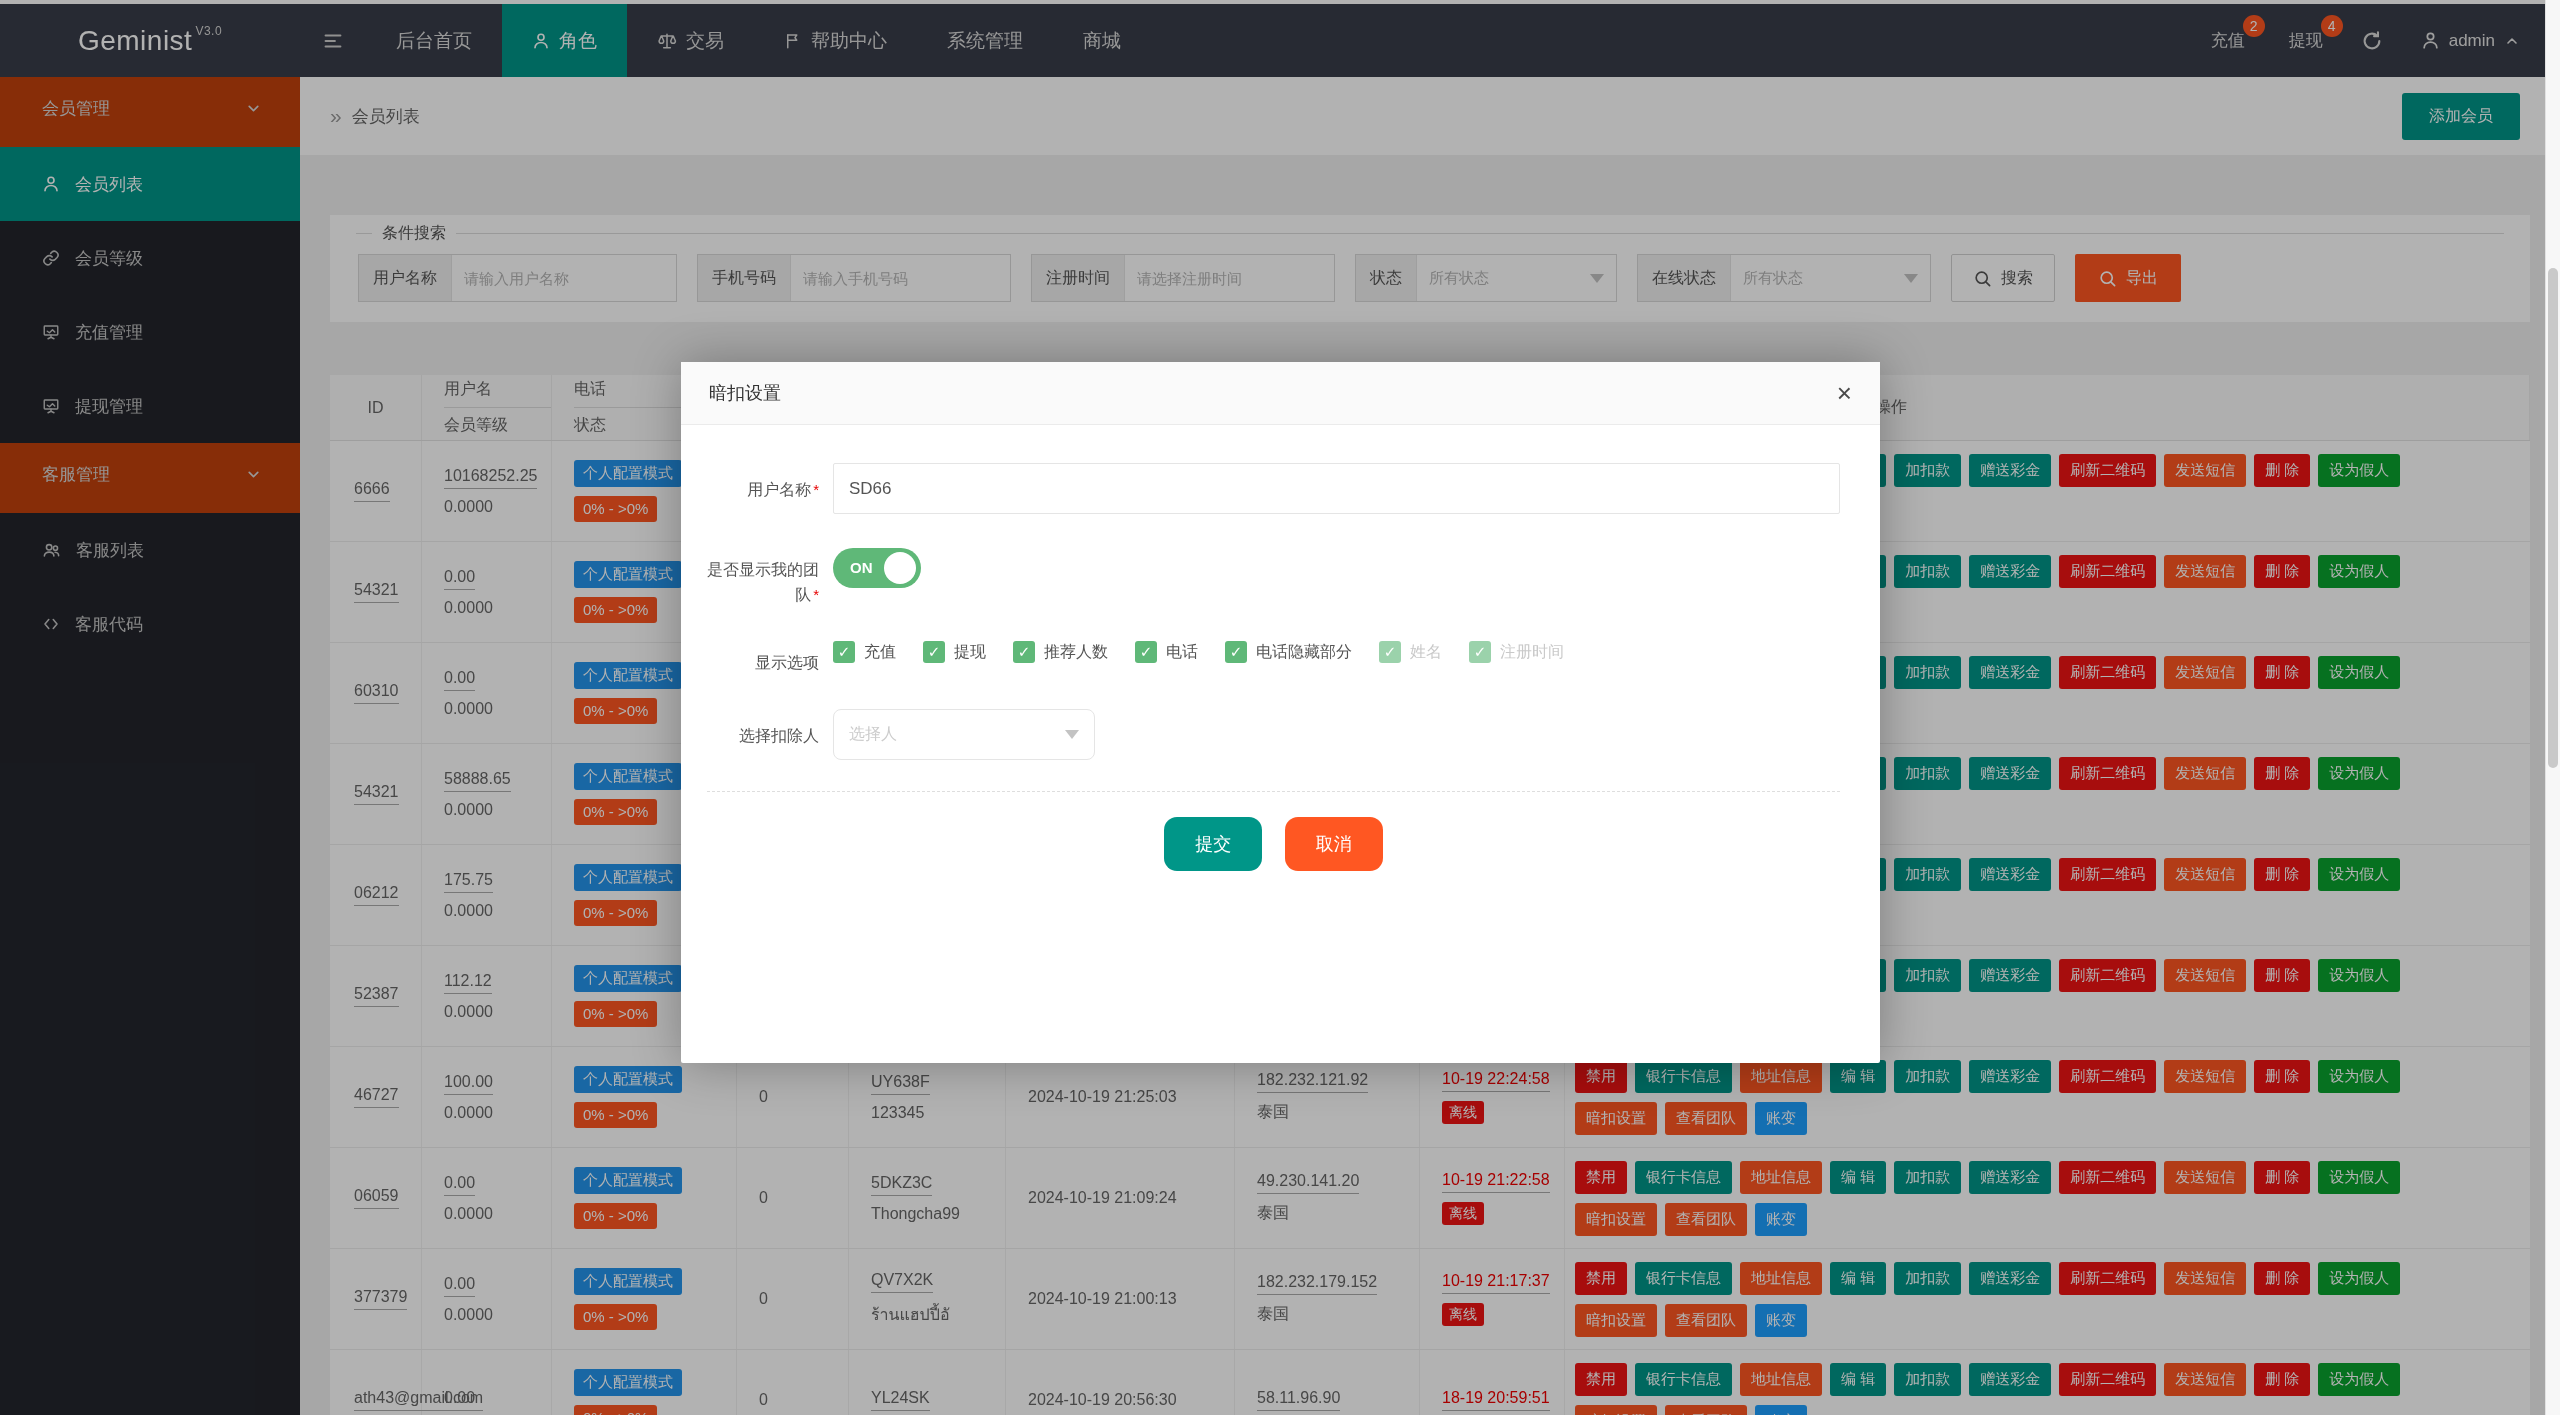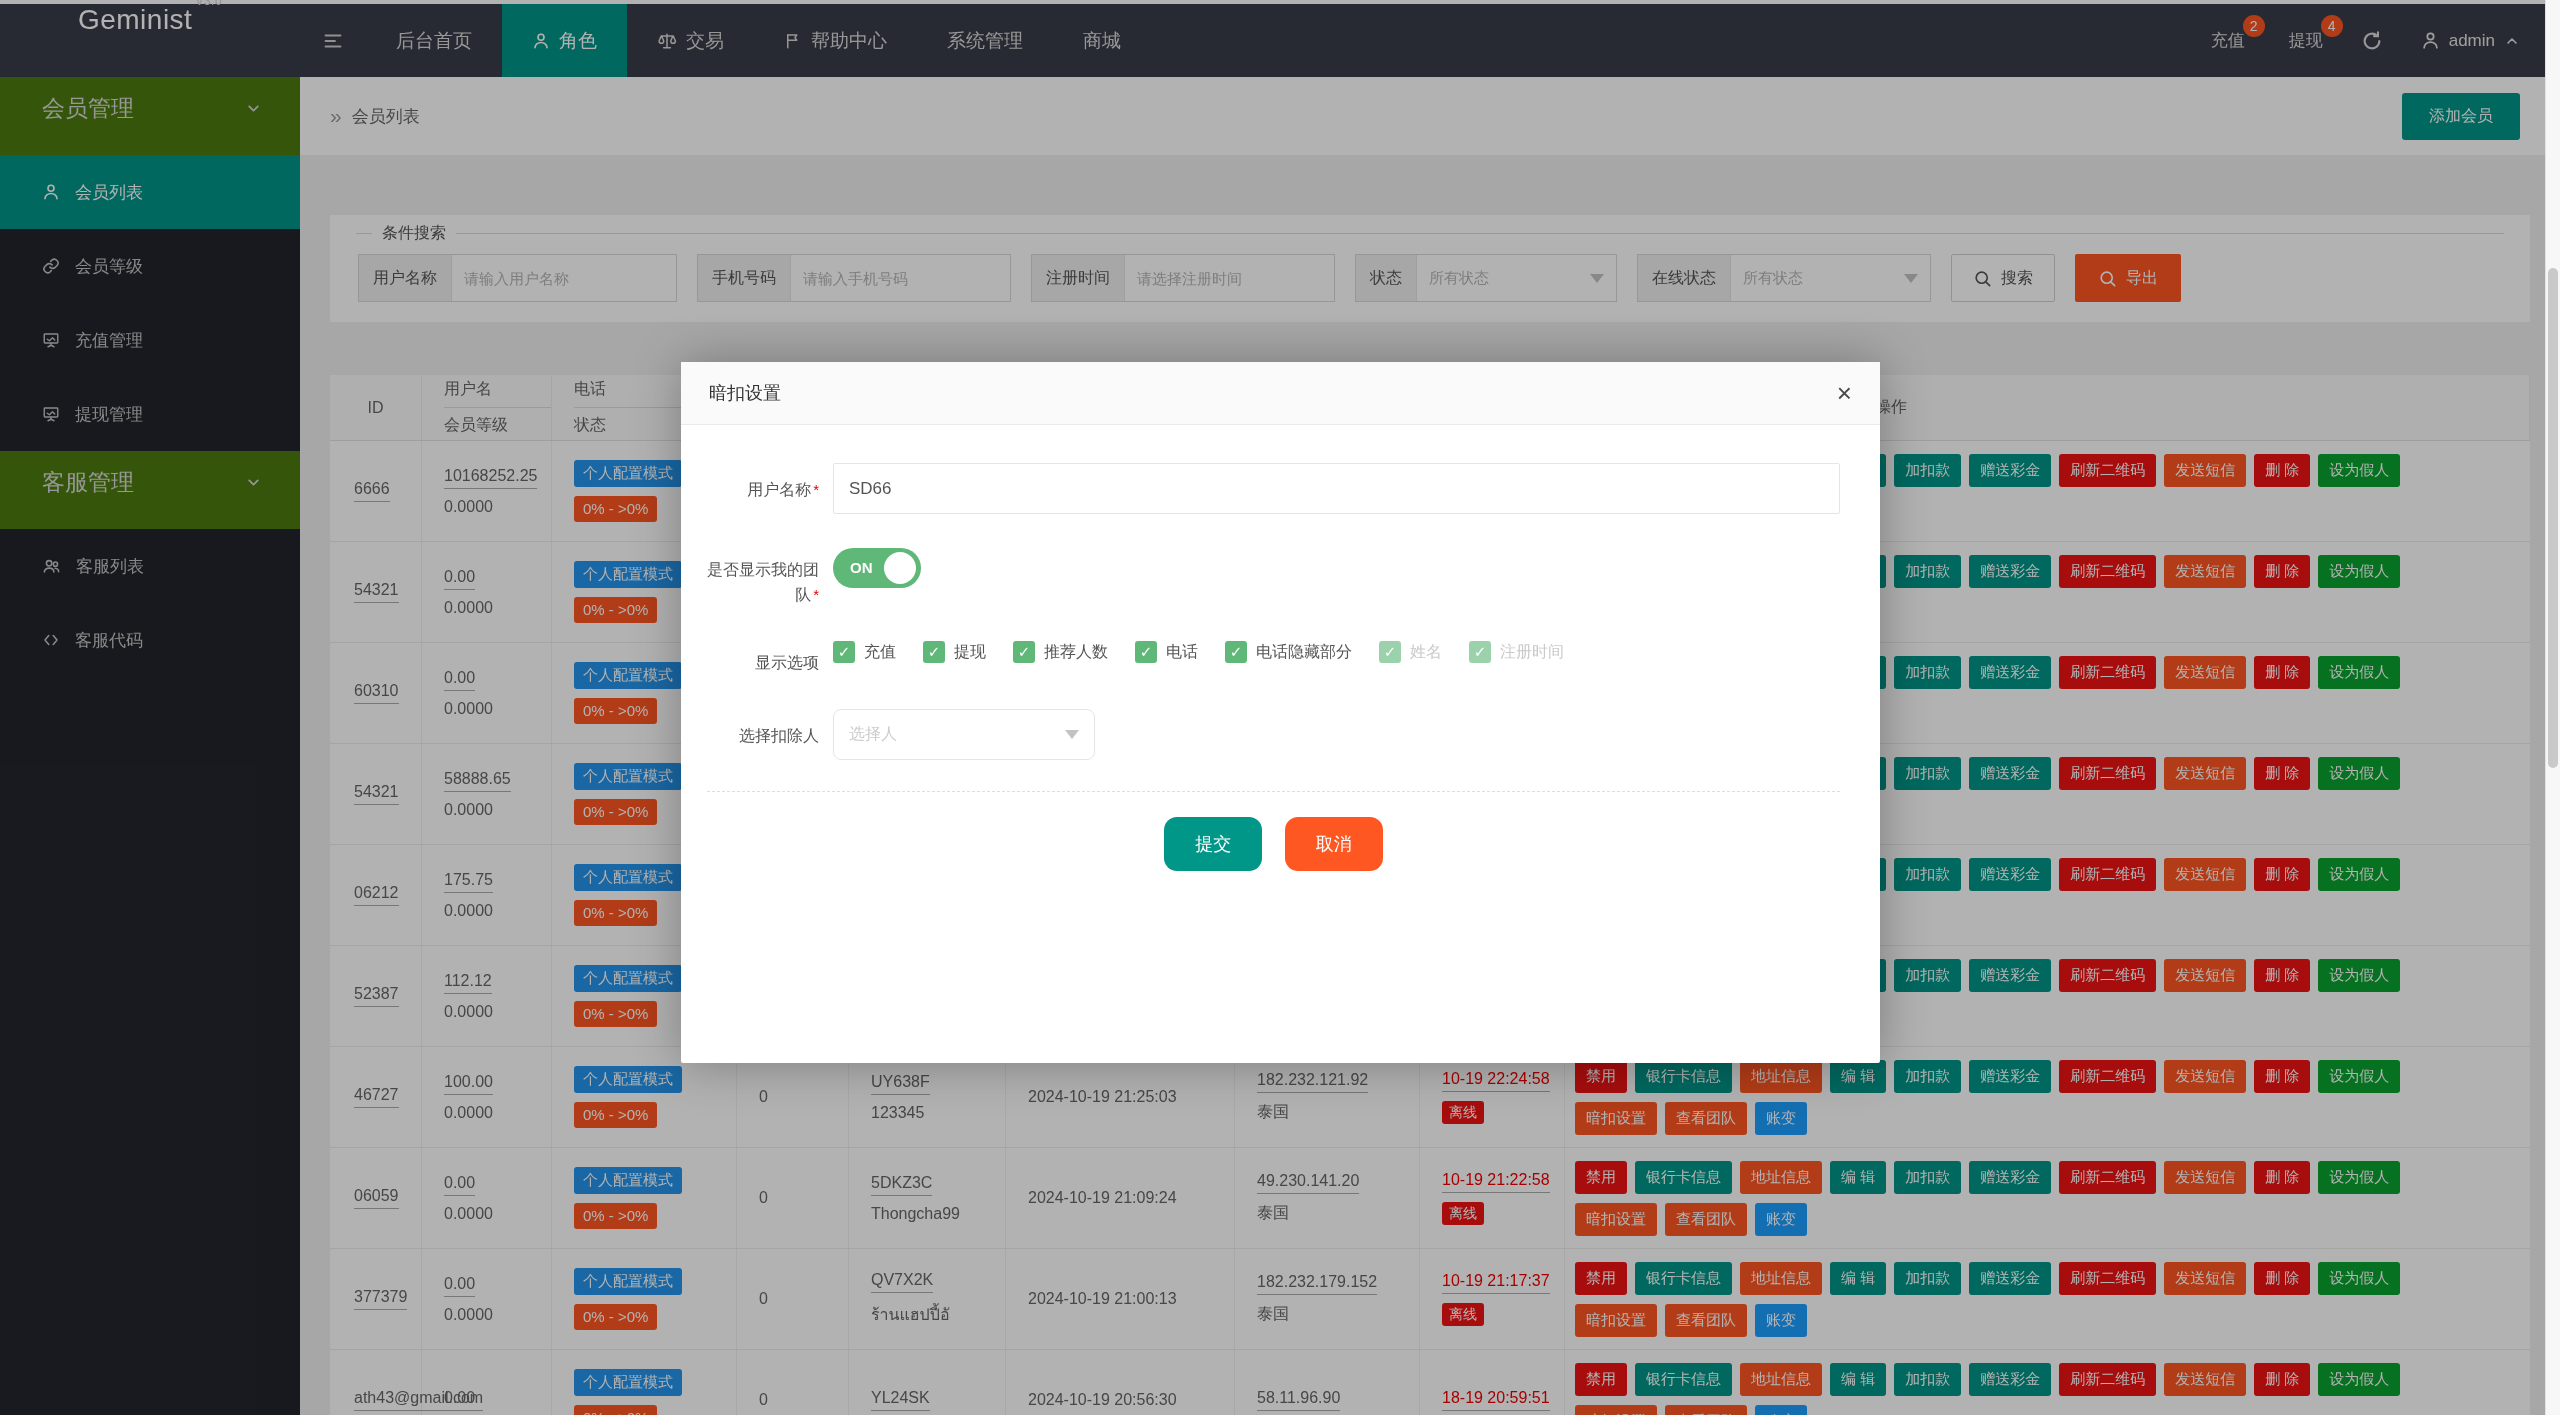--- a/index.html
+++ b/index.html
@@ -2,36 +2,36 @@
 <html><head>
 <meta charset="utf-8">
 <style>
   html,body{margin:0;padding:0}
   body{font-family:"Liberation Sans","DejaVu Sans",sans-serif}
   .page{position:relative;width:2560px;height:1415px;overflow:hidden;background:#efefef}
   .topstrip{position:absolute;top:0;left:0;right:0;height:4px;background:#fff;z-index:5}
 
   
   .navbar{position:absolute;top:4px;left:0;right:14px;height:73px;background:#393D49;display:flex;align-items:stretch;z-index:10}
-  .logo{width:300px;display:flex;justify-content:center;color:#fff;font-size:28px;letter-spacing:.5px}
+  .logo{width:300px;display:flex;align-items:center;justify-content:center;color:#fff;font-size:28px;letter-spacing:.5px}
   .logo sup{font-size:12px;color:#d5d5d5;margin-left:3px;top:-10px;position:relative}
   .burger{width:66px;display:flex;align-items:center;justify-content:center;color:#cfcfcf;cursor:pointer}
   .nav-menu{display:flex;align-items:stretch}
   .nav-item{display:flex;align-items:center;gap:9px;padding:0 30px;color:#d8d8d8;font-size:19px;cursor:pointer}
   .nav-item.active{background:#009688;color:#ffffff}
   .nav-spacer{flex:1}
   .nav-right{display:flex;align-items:center;padding-right:26px;gap:38px}
   .nav-notice{position:relative;color:#d8d8d8;font-size:17px;cursor:pointer}
   .nbadge{position:absolute;top:-14px;right:-20px;background:#FF5722;color:#fff;border-radius:11px;height:22px;min-width:22px;line-height:22px;text-align:center;font-size:14px;padding:0 3px;box-sizing:border-box}
   .nav-admin{display:flex;align-items:center;gap:9px;color:#e3e3e3;font-size:17px;cursor:pointer}
   .icon svg{display:block}
 
   
   .sidebar{position:absolute;top:77px;left:0;width:300px;bottom:0;background:#23252C;z-index:10}
-  .side-group{height:62px;display:flex;align-items:center;justify-content:space-between;padding:0 38px 16px 42px;background:#4d7c0f;color:#d8d8d8;font-size:23px;cursor:pointer}
+  .side-group{height:62px;display:flex;align-items:center;justify-content:space-between;padding:0 38px 8px 42px;background:#c2410c;color:#d8d8d8;font-size:17px;cursor:pointer}
   .side-item{height:74px;display:flex;align-items:center;gap:15px;padding-left:42px;color:#c3c3c3;font-size:17px;cursor:pointer}
   .side-item.active{background:#009688;color:#fff}
 
   
   .main{position:absolute;top:77px;left:300px;right:14px;bottom:0;background:#efefef;overflow:hidden}
   .crumbbar{height:78px;background:#fff;display:flex;align-items:center;padding:0 26px 0 30px;box-sizing:border-box}
   .crumb-sym{color:#9a9a9a;font-size:21px;margin-right:10px}
   .crumb-title{color:#666;font-size:17px}
   .add-btn{margin-left:auto;background:#009688;color:#fff;font-size:16px;padding:13px 27px;border-radius:3px;cursor:pointer}
   .content{padding:60px 16px 0 30px}

